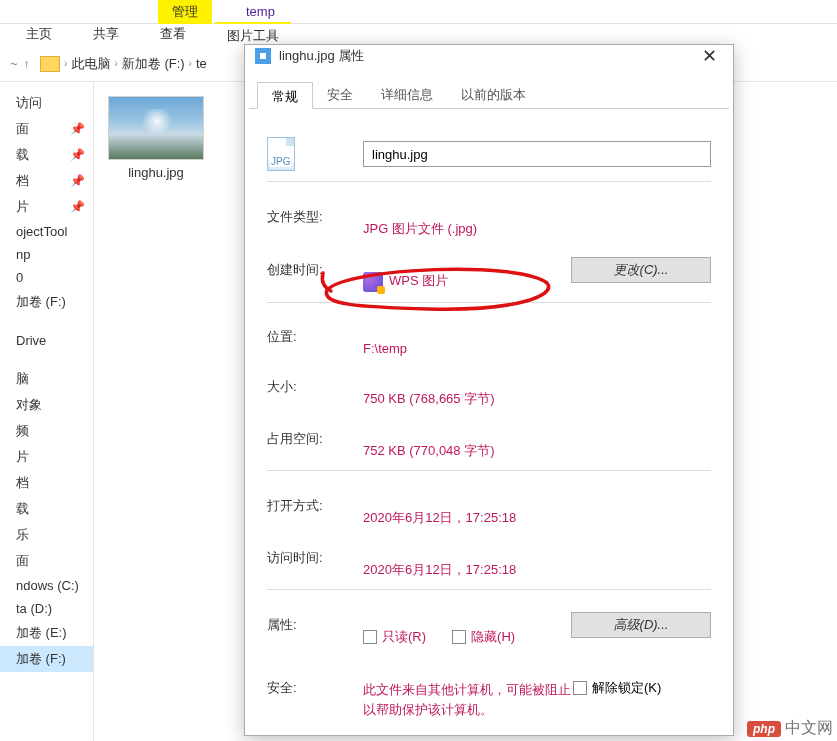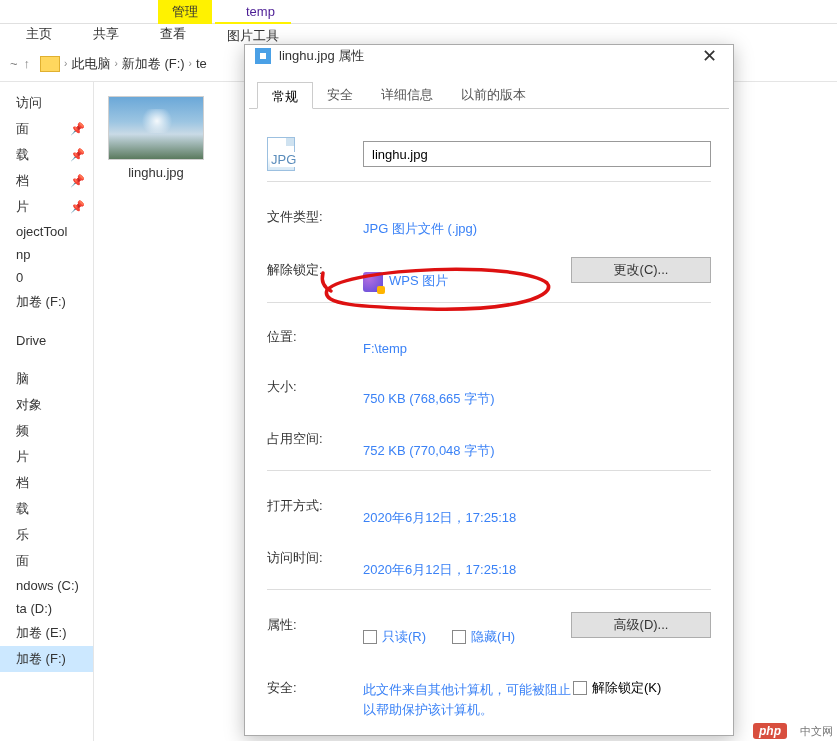--- a/index.html
+++ b/index.html
@@ -42,48 +42,48 @@
 .ti-title { flex: 1; color: #333; }
 .ti-close { font-size: 18px; color: #333; padding: 0 6px; cursor: pointer; }
 
 .tabstrip { display: flex; border-bottom: 1px solid #ccc; padding: 0 8px; height: 28px; margin: 14px 4px; }
 .dtab { padding: 5px 14px; color: #555; }
 .dtab.active { border: 1px solid #ccc; border-bottom: 1px solid #fff; background: #fff; color: #000; position: relative; top: 1px; }
 
 .dialog-body { padding: 14px 22px; flex: 1; }
 .row { display: flex; align-items: center; margin-bottom: 10px; min-height: 24px; }
 .row .lbl { width: 96px; color: #333; }
-.row .val { flex: 1; color: #3b82f6; margin-top: 24px; }
+.row .val { flex: 1; color: #be185d; margin-top: 24px; }
 .file-icon { width: 28px; height: 34px; border: 1px solid #9cc0e0; background: linear-gradient(to bottom, #fff 60%, #d6e8f5 100%); position: relative; }
 .file-icon::before { content:""; position:absolute; right:0; top:0; width:8px; height:8px; background:#cfe2f0; }
-.file-icon .tag { position:absolute; bottom:3px; left:2px; font-size:13px; color:#5a8cbb; background:#fff; padding:0 1px;}
+.file-icon .tag { position:absolute; bottom:3px; left:2px; font-size:10px; color:#5a8cbb; background:#fff; padding:0 1px;}
 .name-input { flex: 1; height: 26px; border: 1px solid #999; padding: 0 8px; background: #fff; }
 .wps-icon { width: 20px; height: 20px; display:inline-block; vertical-align:middle; margin-right:6px; background: radial-gradient(circle at 30% 30%, #b56fe0, #5a4ad8); border-radius: 3px; position: relative; }
 .wps-icon::after { content:""; position:absolute; right:-2px; bottom:-2px; width:8px; height:8px; background:#ffb400; border-radius:2px; }
-.btn { height: 26px; border: 1px solid #adadad; background: #e1e1e1; padding: 0 16px; color: #333; cursor: pointer; }
+.btn { height: 26px; border: 1px solid #adadad; background: #e1e1e1; padding: 0 16px; color: #333; cursor: pointer; font-style: italic; }
 .btn.wide { width: 140px; }
 .hr { border: none; border-top: 1px solid #ddd; margin: 8px 0 14px; }
 
 .attr-checks { display: flex; gap: 26px; align-items: center; }
 .chk { display: flex; align-items: center; gap: 5px; }
 .chkbox { width: 14px; height: 14px; border: 1px solid #888; background: #fff; }
 
 
 .marker { position: absolute; pointer-events: none; }
 .marker svg { overflow: visible; }
 
 .dialog-footer { display: flex; justify-content: flex-end; gap: 22px; padding: 12px 14px; border-top: 1px solid #e8e8e8; }
 .btn.primary { background: #e1e1e1; border: 2px solid #2f7cd6; width: 96px; }
 .btn.normal { width: 96px; }
 .btn.disabled { color: #a0a0a0; width: 96px; }
 
 
-.watermark { position: absolute; right: 4px; bottom: 2px; display: flex; align-items: center; gap: 13px; opacity: 0.9; }
+.watermark { position: absolute; right: 4px; bottom: 2px; display: flex; align-items: center; gap: 4px; opacity: 0.9; }
 .watermark .logo { background: #d43b2a; color: #fff; font-weight: bold; font-style: italic; padding: 1px 6px; border-radius: 3px; font-size: 12px; }
-.watermark .txt { color: #666; font-size: 11px; }
+.watermark .txt { color: #666; font-size: 16px; }
 
 .temp-label { position:absolute; left:246px; top:4px; color:#4c1d95; }
 </style>
 </head>
 <body>
 
 <div class="ribbon-tabs">
   <div class="ribbon-tab" style="visibility:hidden;width:40px"></div>
 </div>
 <div style="position:absolute;top:0;left:158px;padding:3px 14px;background:#fff200;color:#333">管理</div>
@@ -222,21 +222,21 @@
     </div>
 
     <hr class="hr">
 
     <div class="row">
       <div class="lbl">文件类型:</div>
       <div class="val">JPG 图片文件 (.jpg)</div>
     </div>
 
     <div class="row">
-      <div class="lbl">解除锁定:</div>
+      <div class="lbl">创建时间:</div>
       <div class="val">
         <span class="wps-icon"></span><span>WPS 图片</span>
       </div>
       <button class="btn wide">更改(C)...</button>
     </div>
 
     <hr class="hr">
 
     <div class="row">
       <div class="lbl">位置:</div>

